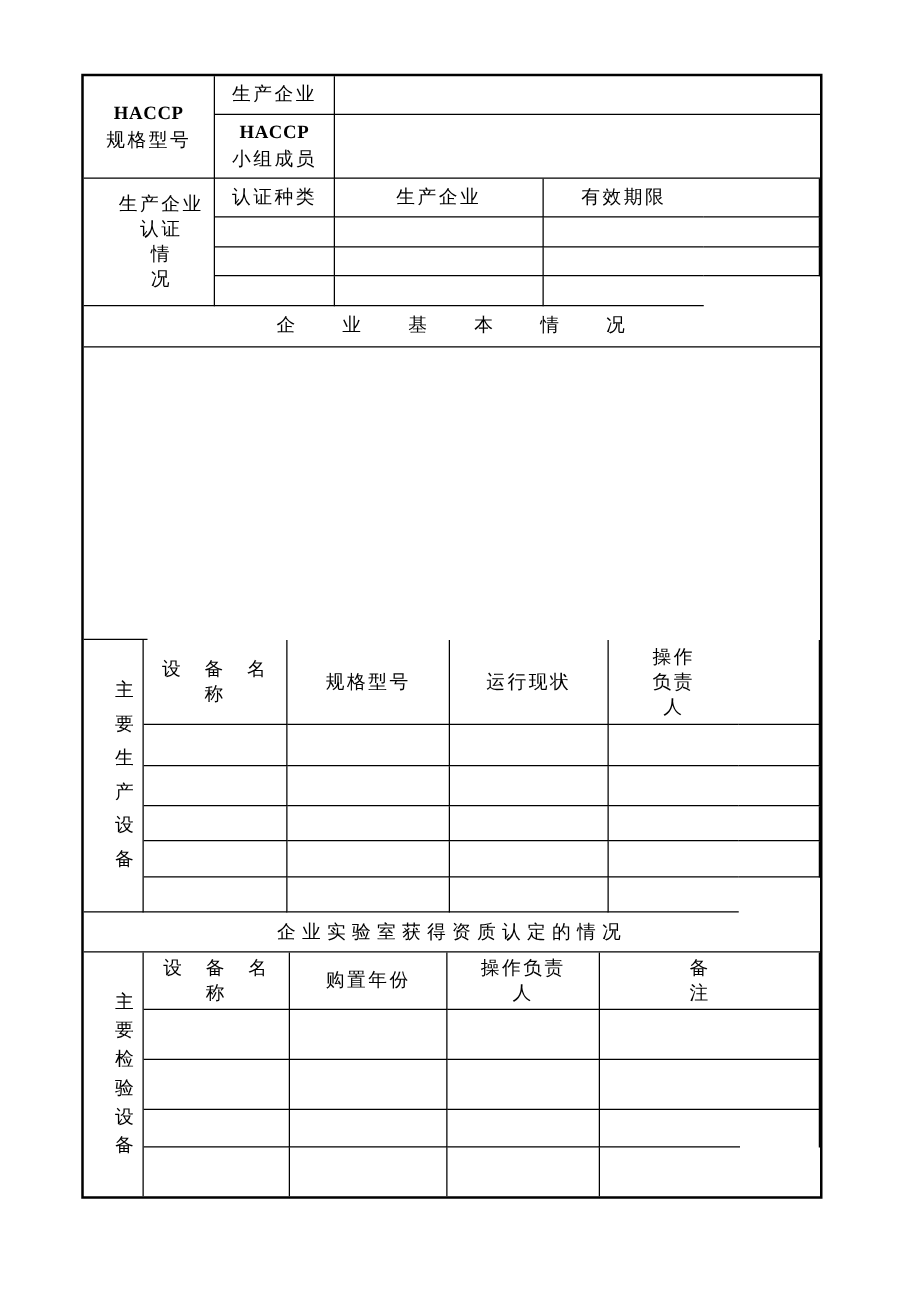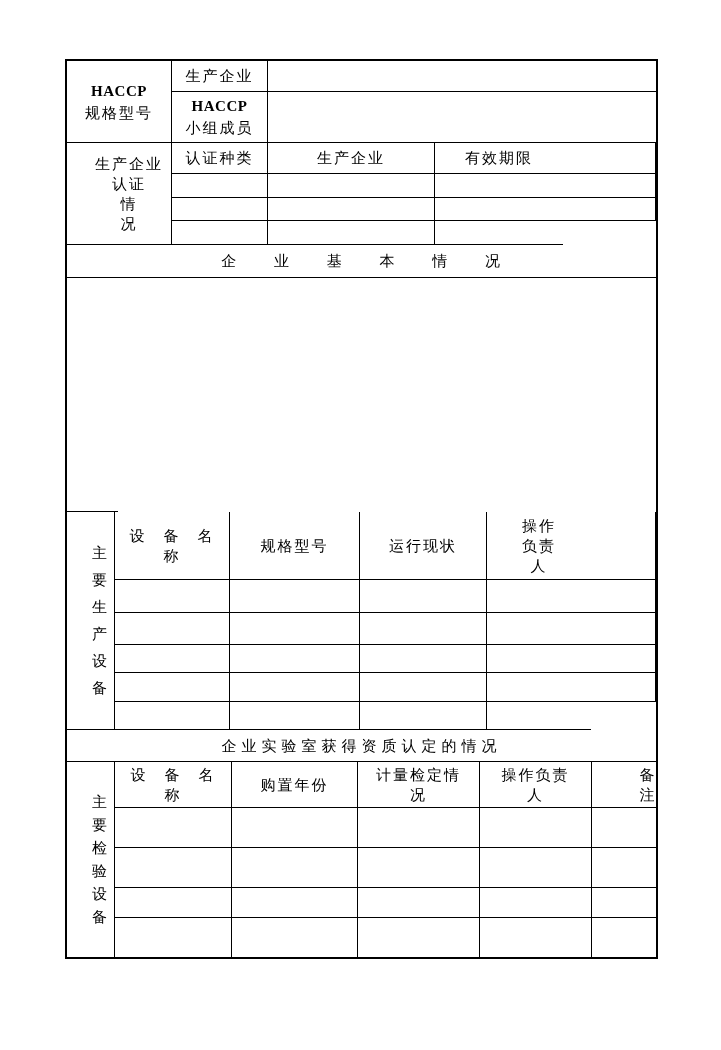--- a/index.html
+++ b/index.html
@@ -189,23 +189,20 @@
 验
 设
 备</div>
     <div class="c lbl">
         <span>设　备　名　称</span>
       </div>
     <div class="c lbl">
         <span>购置年份</span>
       </div>
     <div class="c lbl">
-        <span class="mw5">计量检定情况</span>
-      </div>
-    <div class="c lbl">
         <span class="mw4">操作负责人</span>
       </div>
     <div class="c lbl nr">
         <span class="mw1">备注</span>
       </div>
 
     <div class="c"></div>
     <div class="c"></div>
     <div class="c"></div>
     <div class="c"></div>

